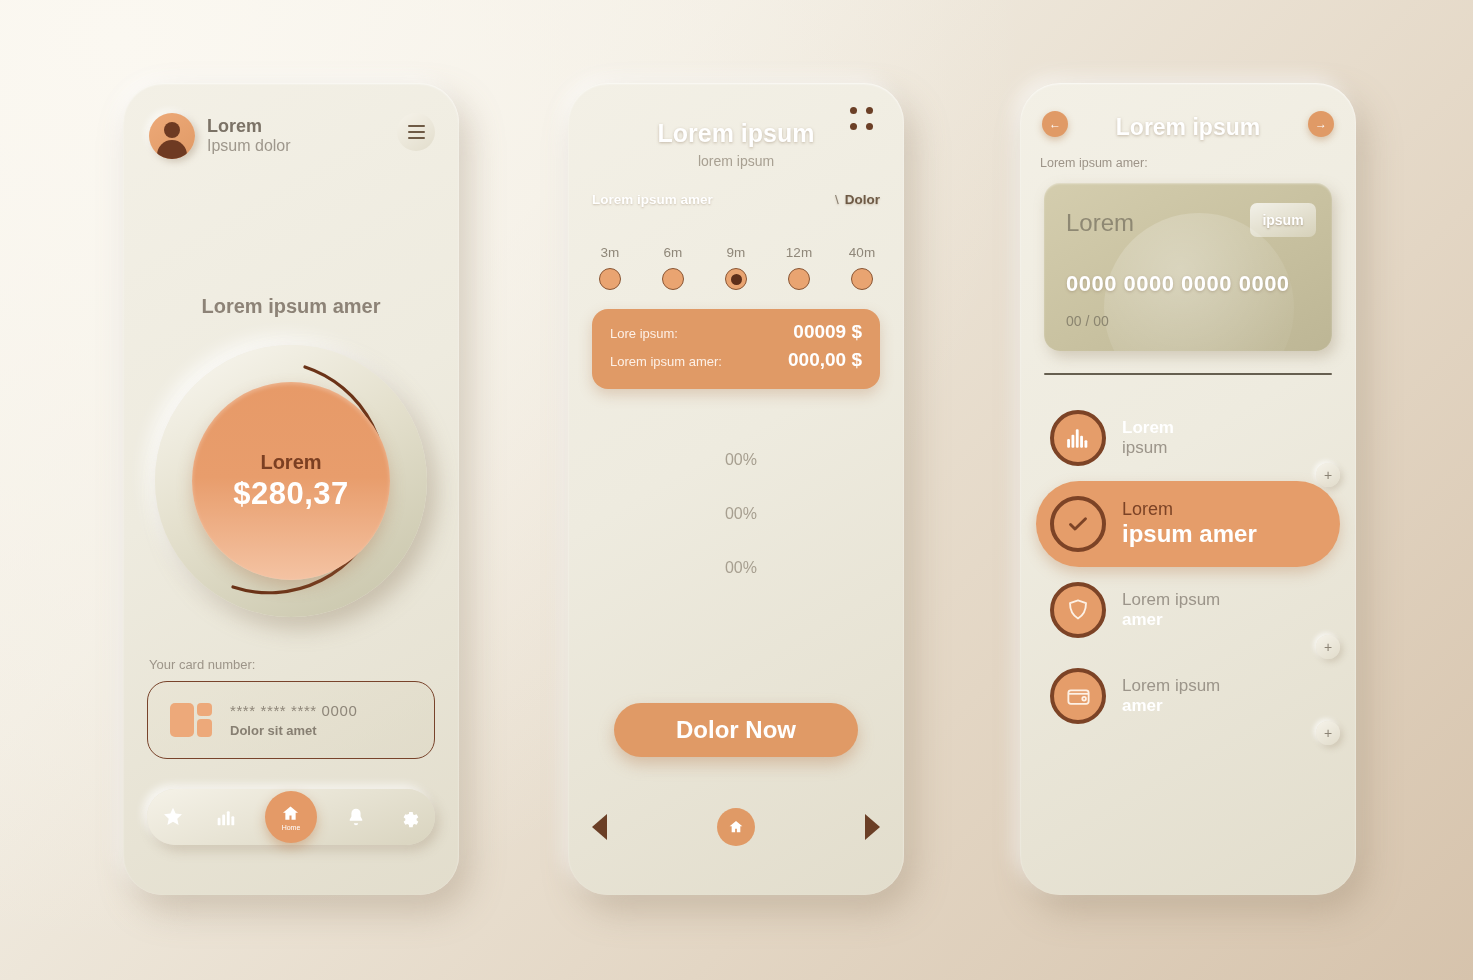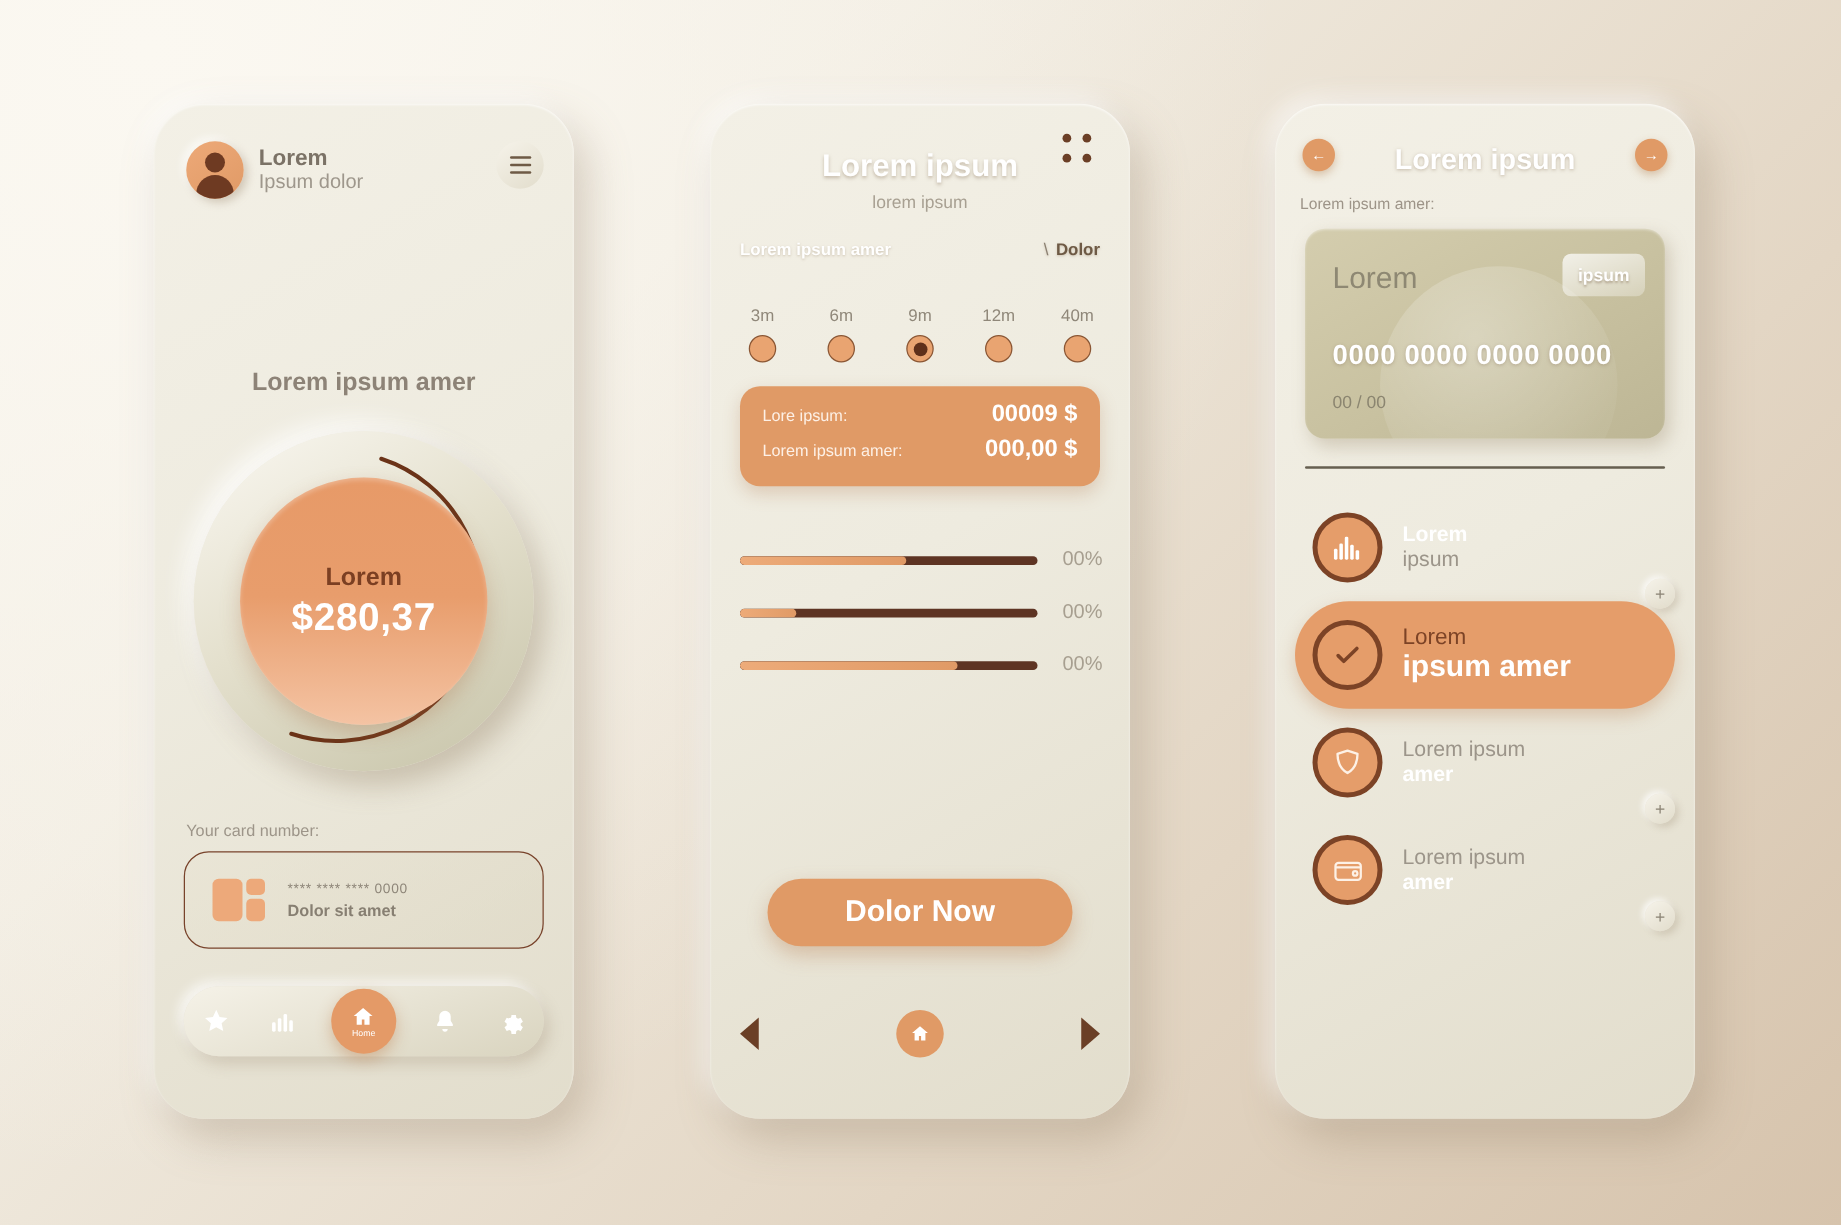--- a/index.html
+++ b/index.html
@@ -82,21 +82,21 @@
   .cardlbl{position:absolute;left:26px;top:574px;font-size:13px;color:#9d9589;}
   .cardbox{
     position:absolute;left:24px;top:598px;width:288px;height:78px;border-radius:20px;
     border:1.6px solid #78432b;display:flex;align-items:center;gap:18px;padding:0 22px;
     background:linear-gradient(150deg,rgba(233,228,211,.5),rgba(219,213,192,.45));
   }
   .cardicon{width:42px;height:34px;position:relative;flex:none;}
   .cardicon .a{position:absolute;left:0;top:0;width:24px;height:34px;border-radius:5px;background:#eda97a;}
   .cardicon .b{position:absolute;left:27px;top:0;width:15px;height:13px;border-radius:4px;background:#eda97a;}
   .cardicon .c{position:absolute;left:27px;top:16px;width:15px;height:18px;border-radius:4px;background:#eda97a;}
-  .cardnum{font-size:11px;color:#8e8679;letter-spacing:.6px;}
+  .cardnum{font-size:15px;color:#8e8679;letter-spacing:.6px;}
   .cardsub{font-size:13px;font-weight:bold;color:#877f72;margin-top:4px;}
 
   .navbar{
     position:absolute;left:24px;top:706px;width:288px;height:56px;border-radius:28px;
     background:linear-gradient(160deg,#f5f2e8,#d9d4bf);
     display:flex;align-items:center;justify-content:space-around;
     box-shadow:4px 6px 12px rgba(160,141,115,.32),-4px -4px 9px rgba(255,255,255,.75);
   }
   .navbtn{width:26px;height:26px;display:flex;align-items:center;justify-content:center;color:#fff;}
   .navhome{
@@ -132,21 +132,21 @@
   .sumcard{
     position:absolute;left:24px;top:226px;width:288px;height:80px;border-radius:16px;
     background:#e09a66;padding:12px 18px;
     box-shadow:0 6px 14px rgba(180,125,85,.3);
   }
   .sumrow{display:flex;justify-content:space-between;align-items:baseline;height:28px;}
   .sumrow .k{font-size:13px;color:#fdf0e6;text-align:center;}
   .sumrow .v{font-size:19px;font-weight:bold;color:#fff;}
 
   .bars{position:absolute;left:24px;top:356px;width:290px;}
-  .barrow{display:flex;align-items:center;gap:12px;margin-bottom:24px;}
+  .barrow{display:flex;align-items:center;gap:12px;margin-bottom:24px;flex-direction:column;}
   .bar{flex:1;height:7px;border-radius:4px;background:#5e3423;overflow:hidden;position:relative;}
   .bar .f{position:absolute;left:0;top:0;height:100%;border-radius:4px;
     background:linear-gradient(90deg,#edab79,#e09a66);}
   .barpc{font-size:16px;color:#a79f90;width:40px;text-align:right;}
 
   .mountains{position:absolute;left:0;right:0;top:470px;height:230px;}
   .toggle{
     position:absolute;left:105px;top:96px;width:33px;height:76px;border-radius:17px;background:#5e3423;
     display:flex;flex-direction:column;align-items:center;justify-content:space-between;padding:3px;
     box-shadow:0 4px 9px rgba(110,70,45,.38);

